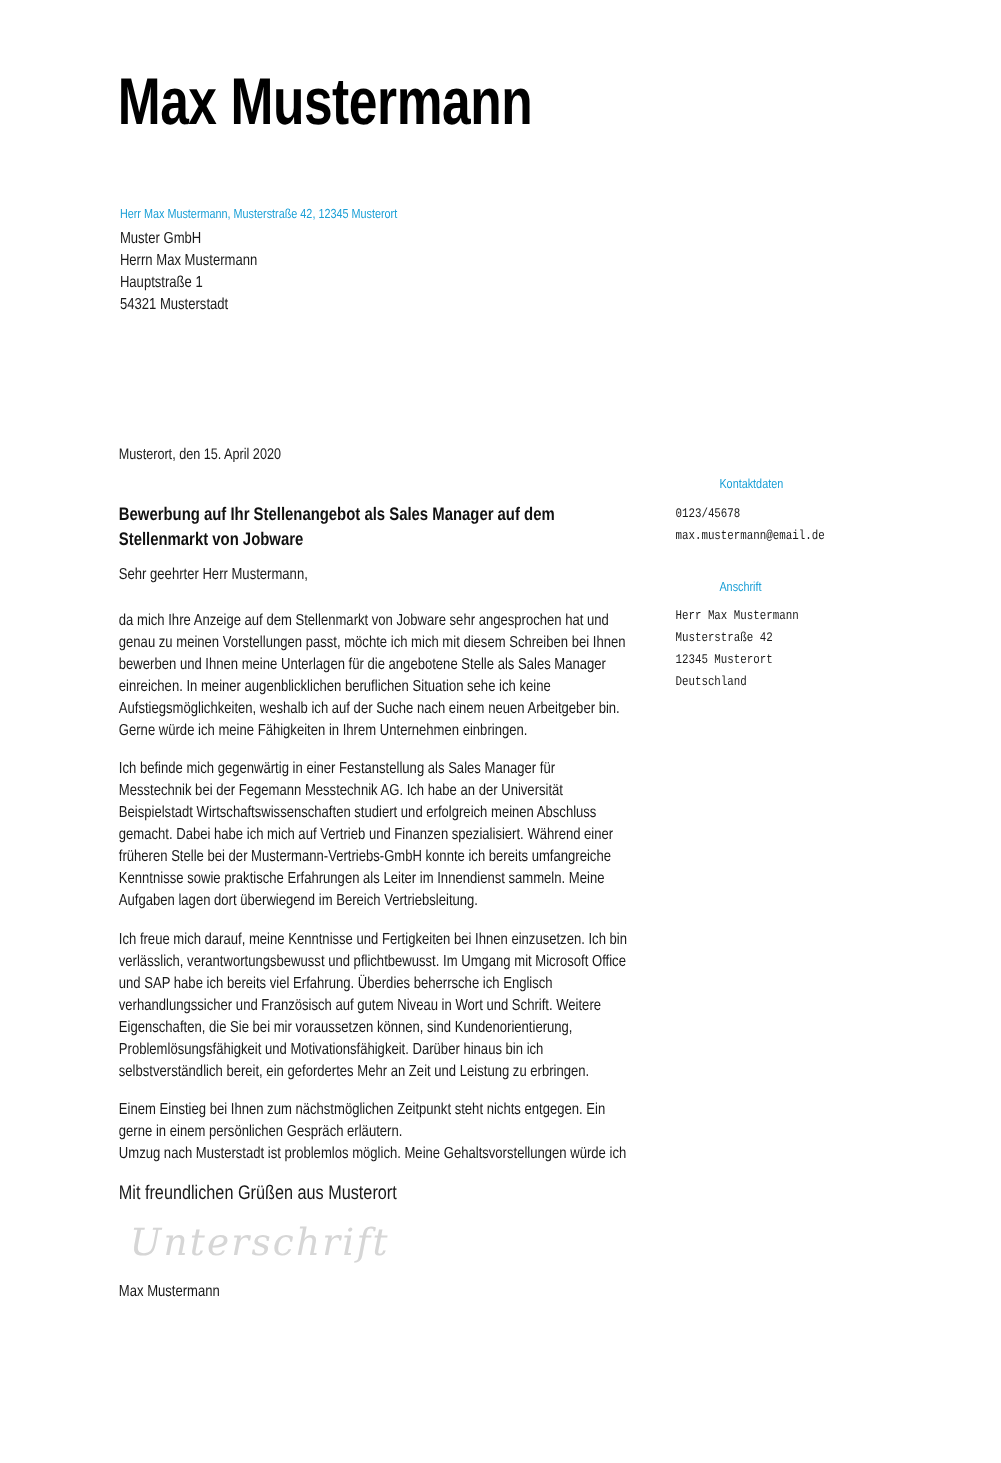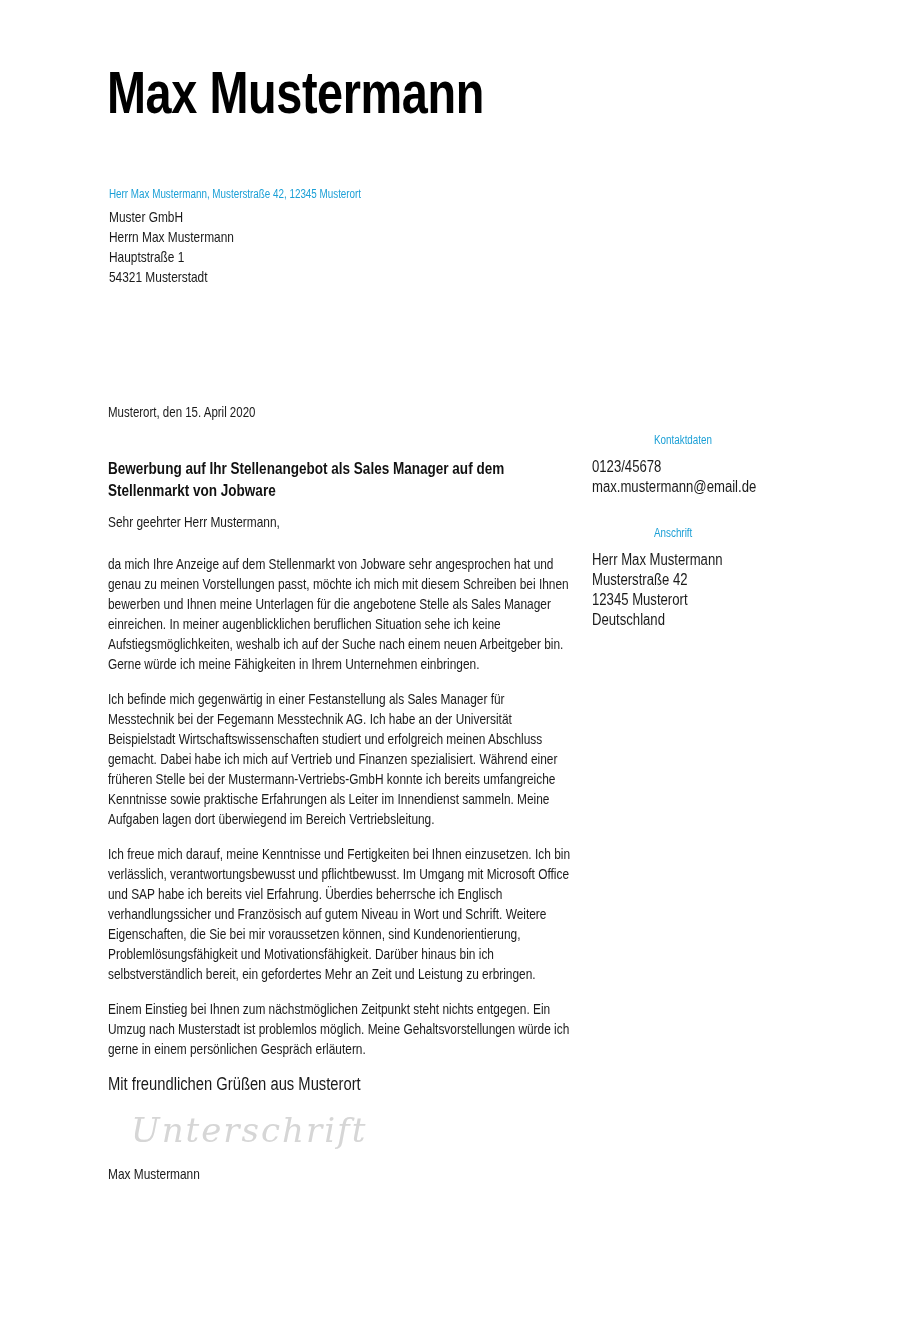--- a/index.html
+++ b/index.html
@@ -11,24 +11,24 @@
     .name .cond { transform: scaleX(0.78); }
     .sender-line { left: 109px; top: 187px; font-size: 12px; color: #1a9fd6; }
     .recipient { left: 109px; top: 207px; font-size: 14.5px; line-height: 20px; color: #1a1a1a; }
     .date { left: 108px; top: 404px; font-size: 14px; }
     .subject { left: 108px; top: 457px; font-size: 16.5px; font-weight: bold; line-height: 22px; color: #111; }
     .salutation { left: 108px; top: 514px; font-size: 14.5px; text-align: right; }
     .para { left: 108px; font-size: 14.5px; line-height: 20px; color: #1a1a1a; }
     .para div { white-space: nowrap; }
     .closing { left: 108px; top: 1074px; font-size: 18px; }
     .signature { left: 118px; top: 1110px; font-family: "DejaVu Serif", serif; font-style: italic;
-                 font-size: 34px; color: #d6d6d6; letter-spacing: 2px; font-weight: normal; margin-left: 13px; }
+                 font-size: 34px; color: #d6d6d6; letter-spacing: 2px; font-weight: normal; }
     .signer { left: 108px; top: 1166px; font-size: 14.5px; }
     .side-label { left: 626px; font-size: 12px; color: #1a9fd6; padding-left: 28px; }
-    .side-text { left: 592px; font-size: 16px; line-height: 20px; }
+    .side-text { left: 614px; font-size: 12px; line-height: 20px; font-family: Liberation Mono, monospace; }
   </style>
 </head>
 <body>
 
 <div class="abs name"><span class="cond">Max Mustermann</span></div>
 
 <div class="abs sender-line"><span class="cond">Herr Max Mustermann, Musterstraße 42, 12345 Musterort</span></div>
 
 <div class="abs recipient">
   <div><span class="cond">Muster GmbH</span></div>
@@ -70,22 +70,22 @@
   <div><span class="cond">verlässlich, verantwortungsbewusst und pflichtbewusst. Im Umgang mit Microsoft Office</span></div>
   <div><span class="cond">und SAP habe ich bereits viel Erfahrung. Überdies beherrsche ich Englisch</span></div>
   <div><span class="cond">verhandlungssicher und Französisch auf gutem Niveau in Wort und Schrift. Weitere</span></div>
   <div><span class="cond">Eigenschaften, die Sie bei mir voraussetzen können, sind Kundenorientierung,</span></div>
   <div><span class="cond">Problemlösungsfähigkeit und Motivationsfähigkeit. Darüber hinaus bin ich</span></div>
   <div><span class="cond">selbstverständlich bereit, ein gefordertes Mehr an Zeit und Leistung zu erbringen.</span></div>
 </div>
 
 <div class="abs para" style="top:999px">
   <div><span class="cond">Einem Einstieg bei Ihnen zum nächstmöglichen Zeitpunkt steht nichts entgegen. Ein</span></div>
+  <div><span class="cond">gerne in einem persönlichen Gespräch erläutern.</span></div>
   <div><span class="cond">Umzug nach Musterstadt ist problemlos möglich. Meine Gehaltsvorstellungen würde ich</span></div>
-  <div><span class="cond">gerne in einem persönlichen Gespräch erläutern.</span></div>
 </div>
 
 <div class="abs closing"><span class="cond">Mit freundlichen Grüßen aus Musterort</span></div>
 
 <div class="abs signature">Unterschrift</div>
 
 <div class="abs signer"><span class="cond">Max Mustermann</span></div>
 
 <div class="abs side-label" style="top:433px"><span class="cond">Kontaktdaten</span></div>
 <div class="abs side-text" style="top:457px">

